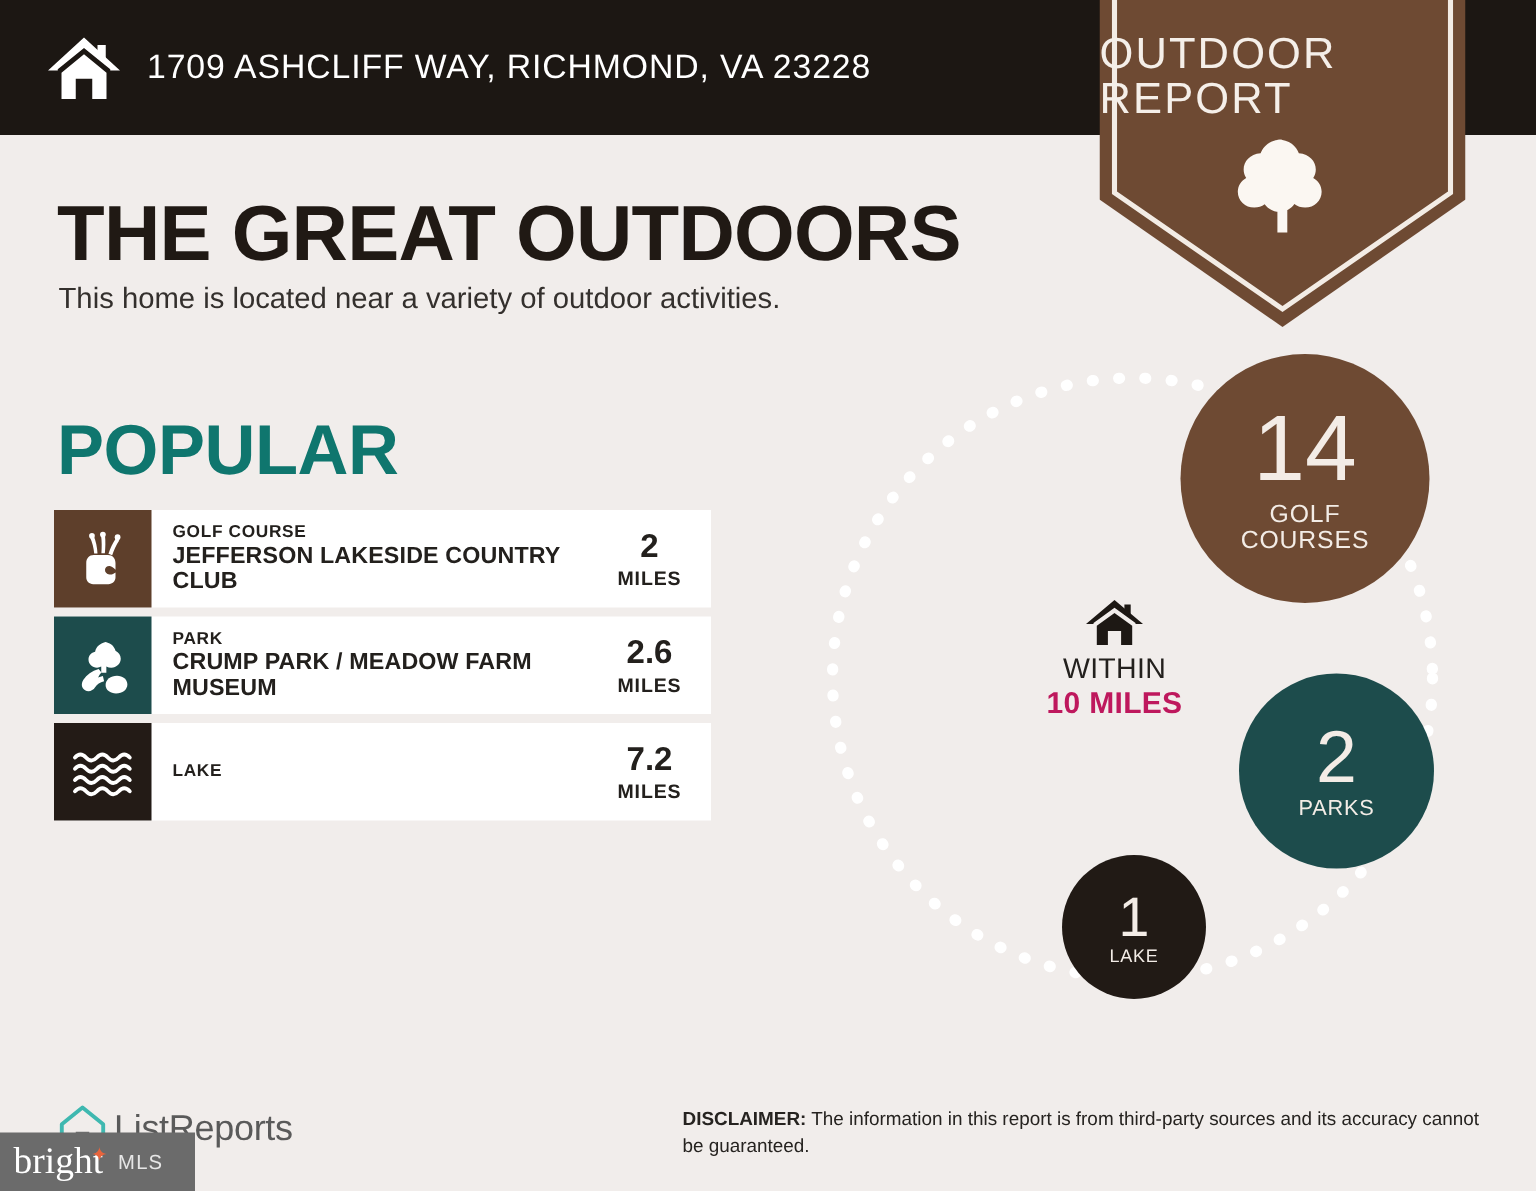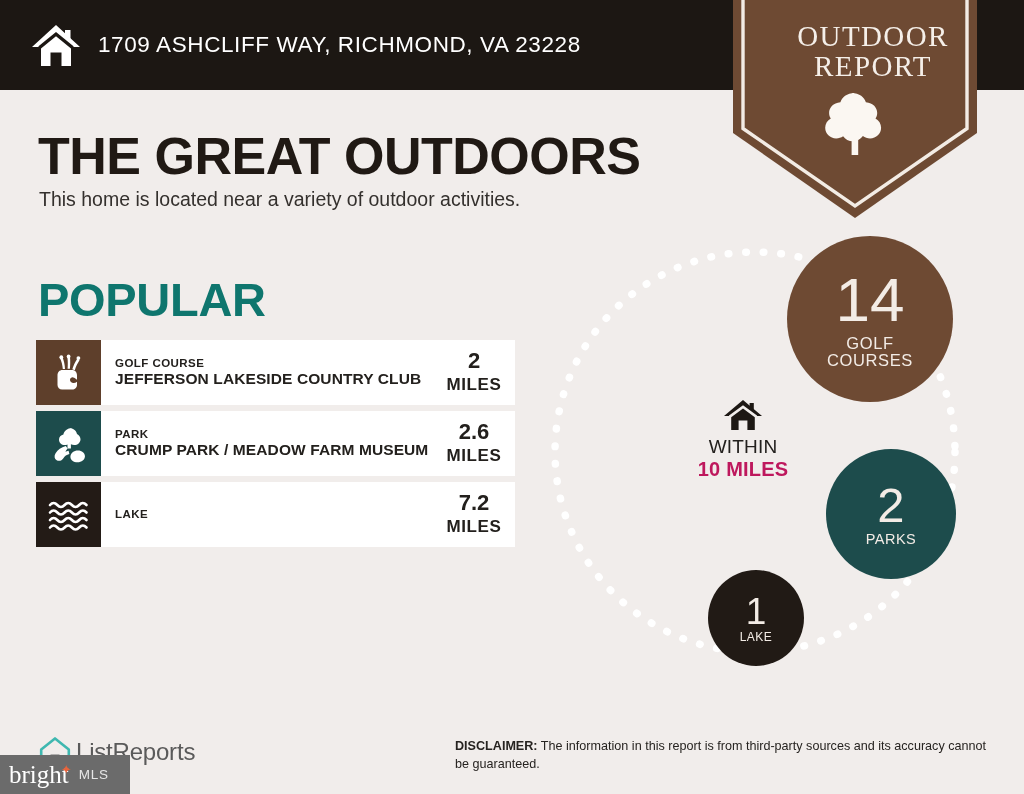--- a/index.html
+++ b/index.html
@@ -39,25 +39,23 @@
   
   #badge {
     position: absolute; left: 733px; top: 0;
     width: 244px; height: 218px;
     z-index: 5;
   }
   #badge svg { display: block; }
   #badge-text {
     position: absolute; left: 0; top: 22px;
     width: 280px;
-    text-align: center;
     color: #f5efe9;
     line-height: 1.02;
     pointer-events: none;
-    font-family: Liberation Serif, serif;
   }
   #badge-line1 { font-size: 29px; letter-spacing: 1.4px; display: block; }
   #badge-line2 { font-size: 29px; letter-spacing: 1.4px; display: block; }
 
   
   #main-title {
     position: absolute; left: 38px; top: 126px;
     font-size: 52px; font-weight: bold;
     color: #201914; letter-spacing: -0.5px;
   }
@@ -67,21 +65,21 @@
   }
   #section-title {
     position: absolute; left: 38px; top: 272px;
     font-size: 47px; font-weight: bold; color: #0f766e;
     letter-spacing: -0.3px;
   }
 
   
   #popular-list {
     position: absolute; left: 36px; top: 340px;
-    width: 479px;
+    width: 438px;
   }
   .list-row {
     display: flex; align-items: stretch;
     height: 65px; margin-bottom: 6px;
     background: #ffffff;
   }
   .row-icon {
     width: 65px; min-width: 65px; height: 65px;
     display: flex; align-items: center; justify-content: center;
   }
@@ -98,21 +96,21 @@
     font-size: 15.5px; font-weight: bold; color: #23201d;
     letter-spacing: 0.1px; text-transform: uppercase;
   }
   .row-distance {
     width: 78px; min-width: 78px;
     display: flex; flex-direction: column;
     align-items: center; justify-content: center;
     padding-right: 4px;
   }
   .dist-value { font-size: 22px; font-weight: bold; color: #23201d; line-height: 1; }
-  .dist-unit { font-size: 17px; font-weight: bold; color: #23201d; letter-spacing: 0.6px; margin-top: 3px; }
+  .dist-unit { font-size: 13px; font-weight: bold; color: #23201d; letter-spacing: 0.6px; margin-top: 3px; }
 
   
   #diagram {
     position: absolute; left: 540px; top: 215px;
     width: 484px; height: 480px;
   }
   #dotted-ring {
     position: absolute; left: 0; top: 0;
     width: 484px; height: 480px;
   }

